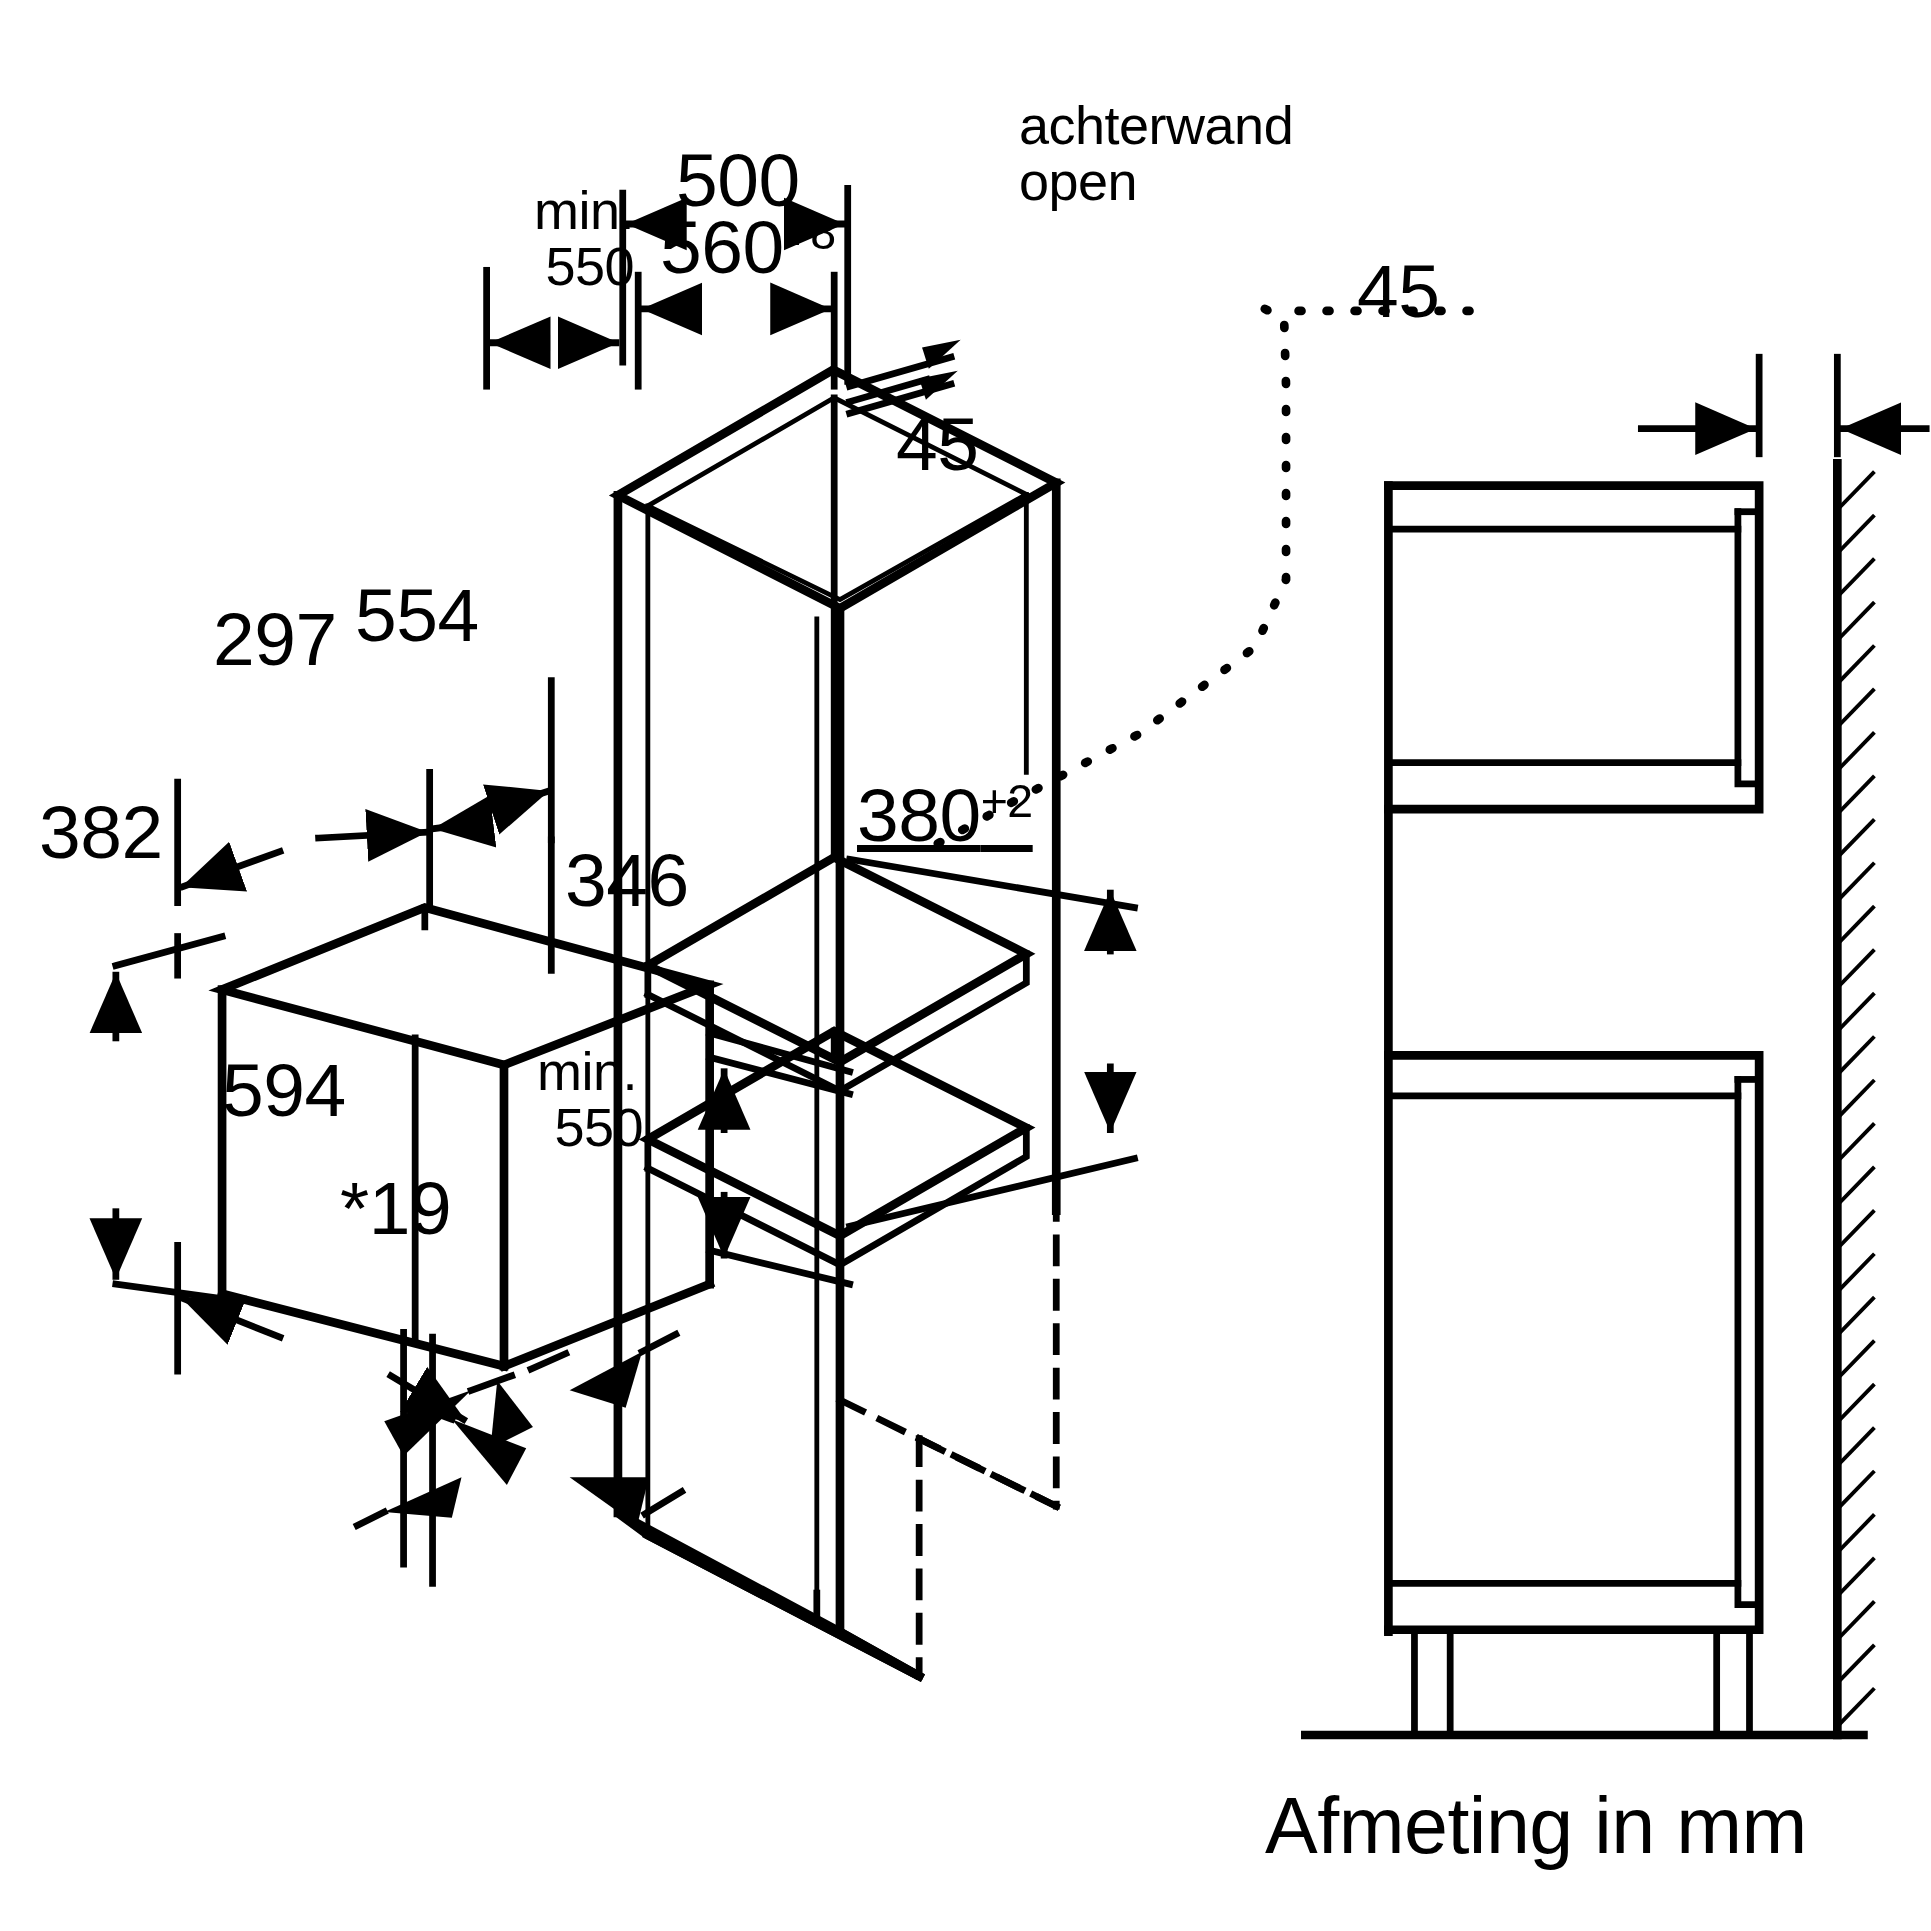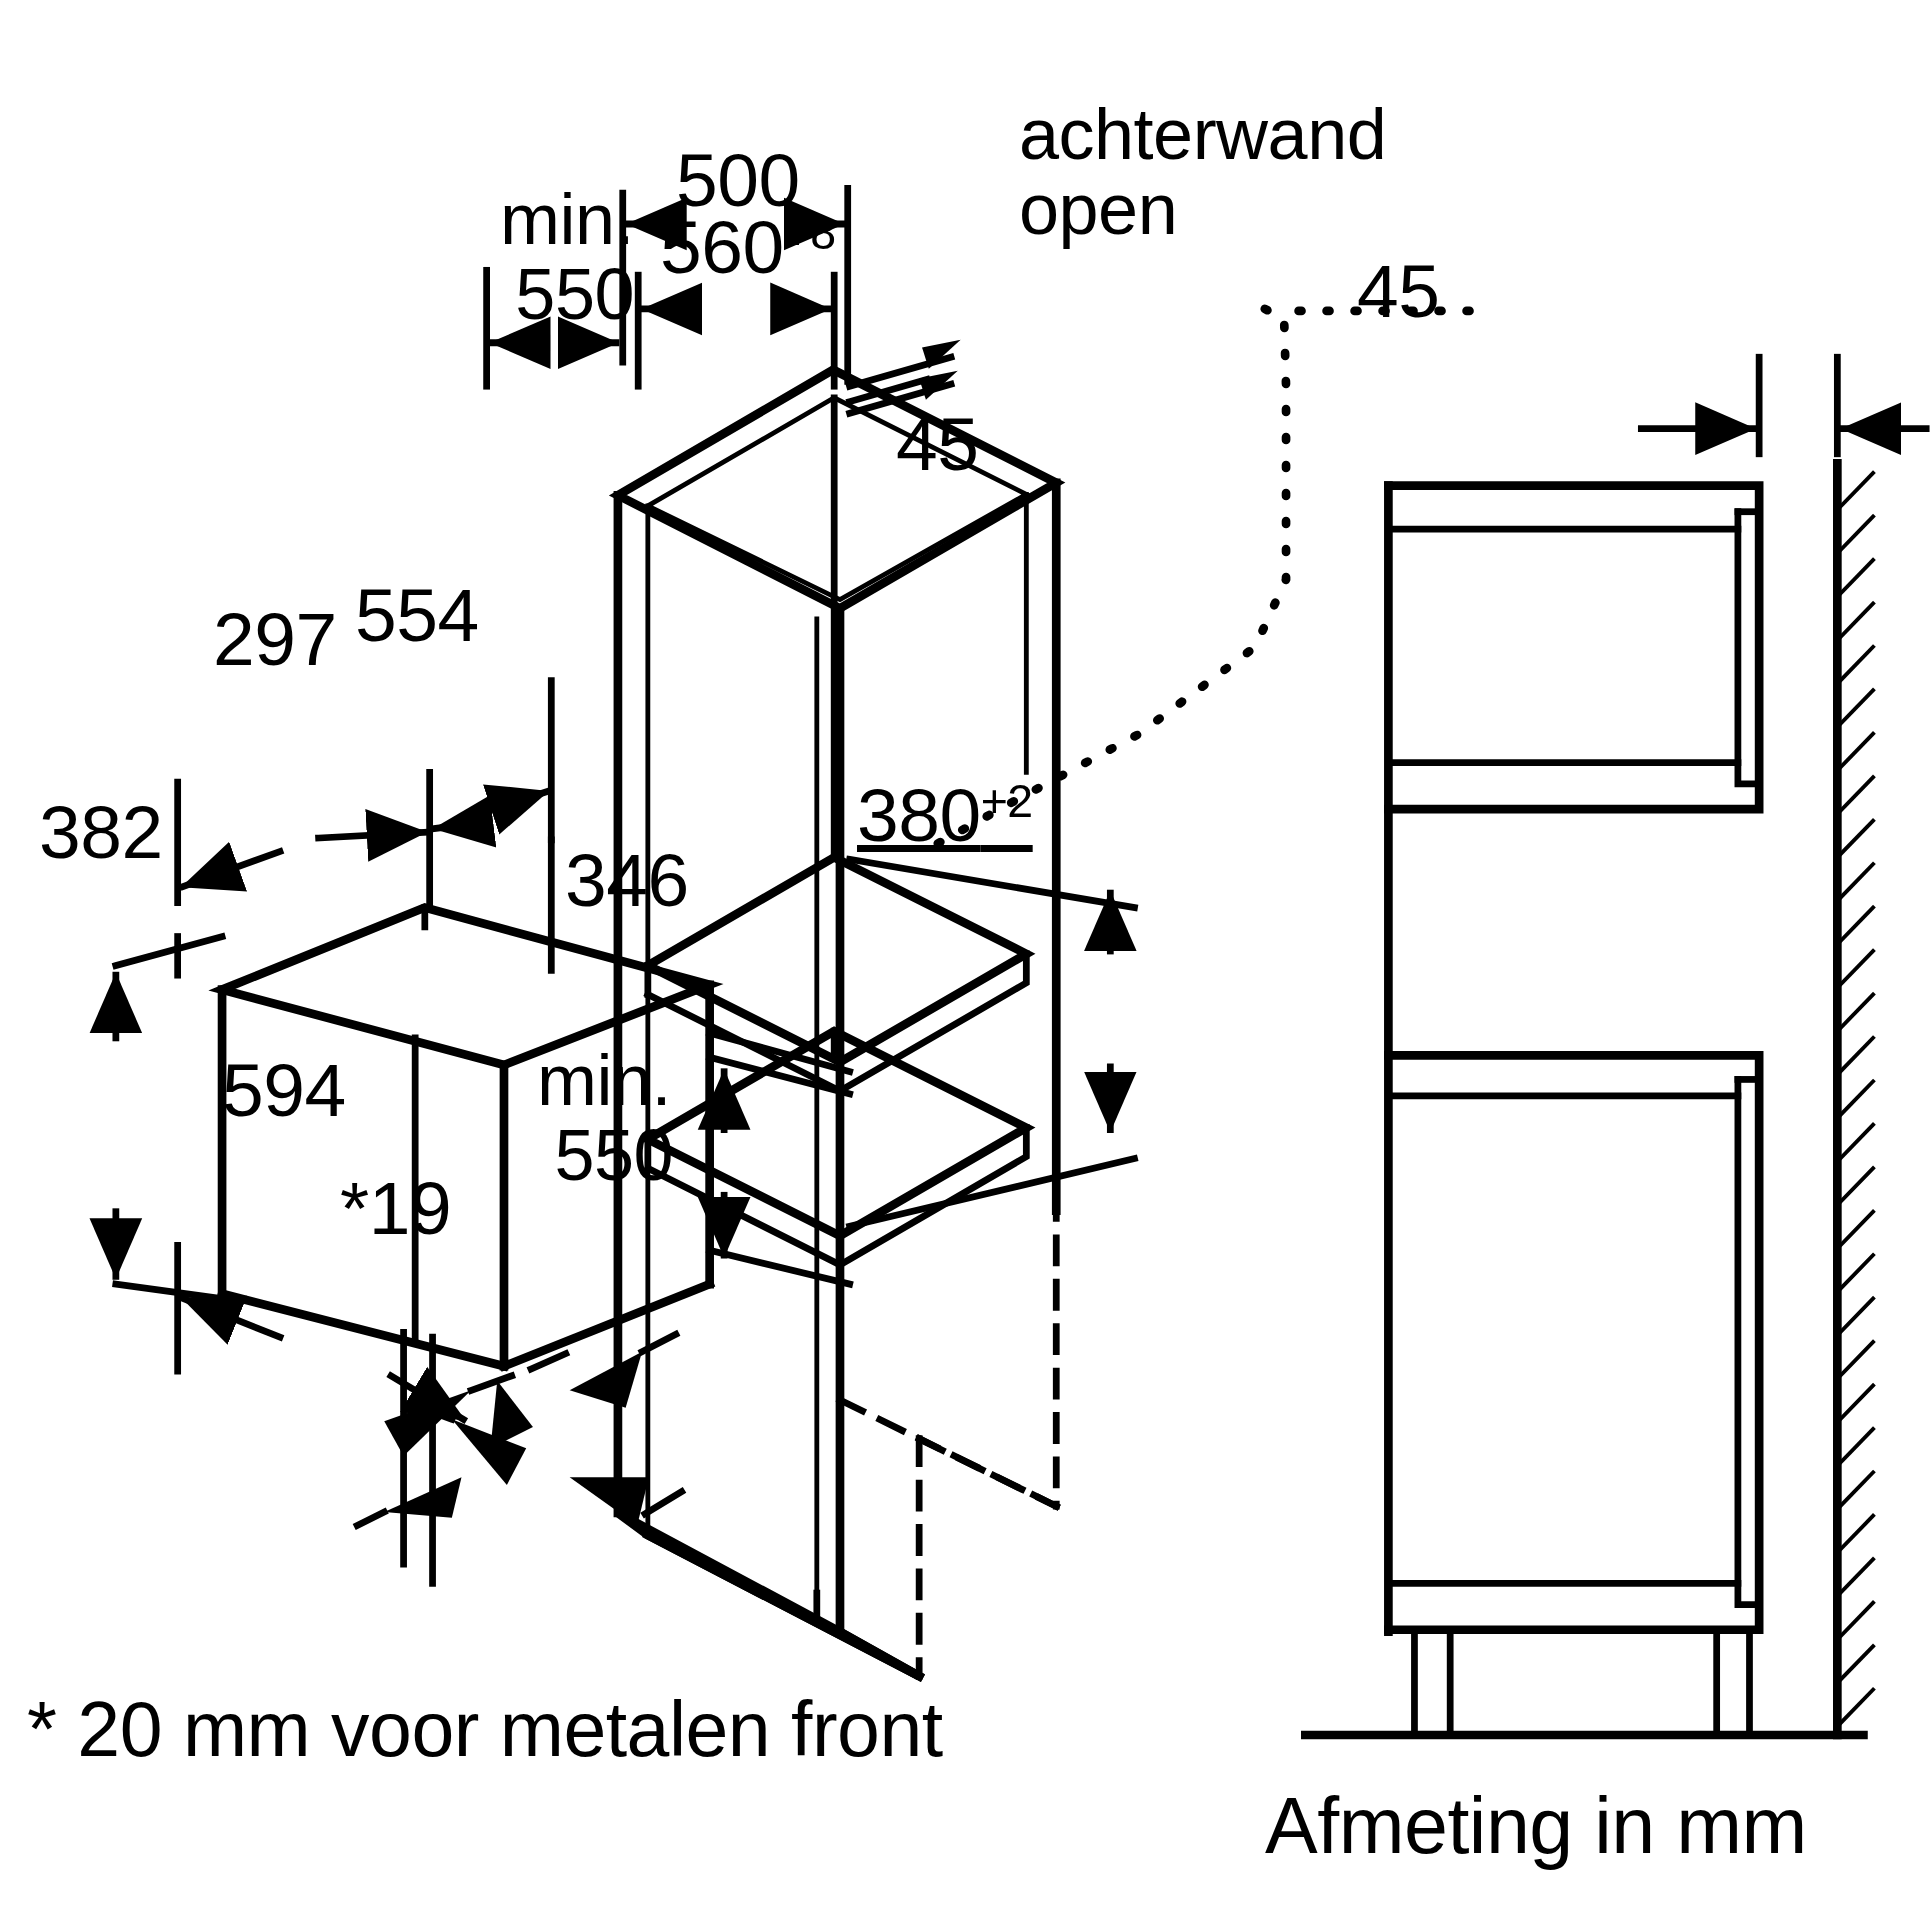--- a/index.html
+++ b/index.html
@@ -42,21 +42,21 @@
     white-space: nowrap;
     line-height: 1.02;
     letter-spacing: -0.5px;
   }
   .lbl sup {
     font-size: 0.62em;
     vertical-align: 0.52em;
     letter-spacing: -0.5px;
   }
   .dim { font-size: 75px; }
-  .dim-2line { font-size: 72px; line-height: 1.04; }
+  .dim-2line { font-size: 54px; line-height: 1.04; }
   .note { font-size: 77px; }
   .big { font-size: 79px; }
   .rt { text-align: right; }
 </style>
 </head>
 <body>
 
 <div id="sheet">
 
   <svg class="drawing" viewBox="0 0 2000 2000">
@@ -316,18 +316,17 @@
 
   <div class="lbl dim-2line" style="left:537px; top:1043px;">
     <span>min.</span><br>
     <span style="display:inline-block; margin-left:17.4px;">550</span>
   </div>
 
   <div class="lbl dim" style="left:222px; top:1052px;">594</div>
 
   <div class="lbl dim" style="left:340px; top:1170px;text-align:center;">*19</div>
 
-  <div class="lbl note" style="left:27px; top:1690px;">* 20 mm voor metalen front</div>
 
   <div class="lbl big" style="left:1265px; top:1786px;">Afmeting in mm</div>
 
 </div>
 
 
 </body></html>

